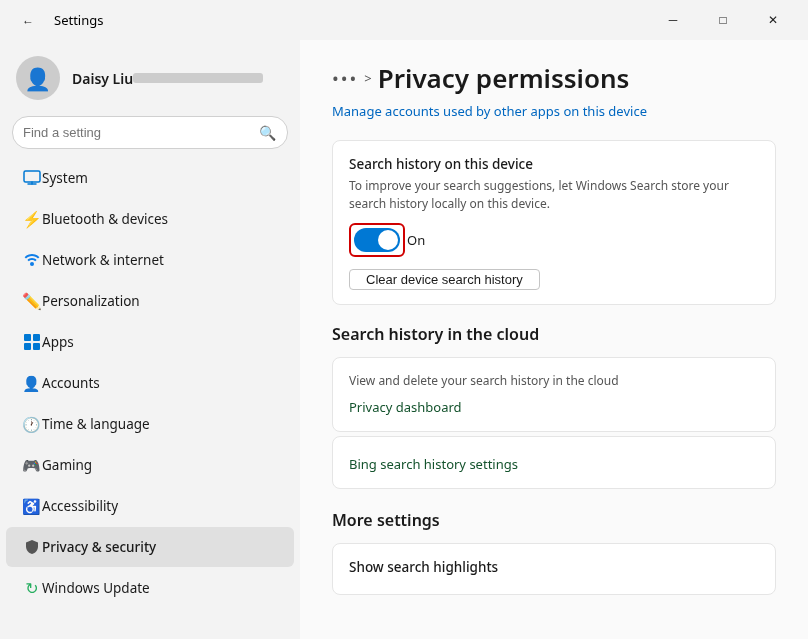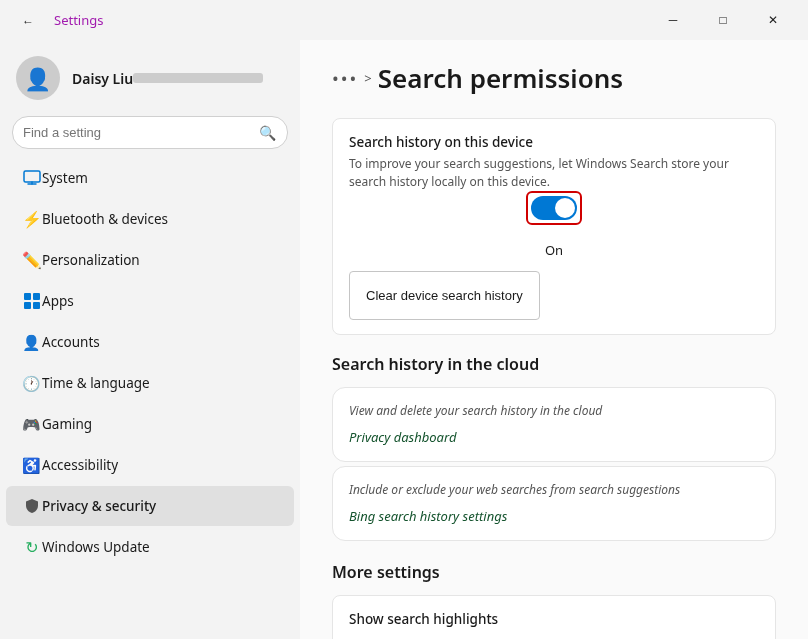--- a/index.html
+++ b/index.html
@@ -22,21 +22,21 @@
       padding: 8px 12px;
       height: 40px;
     }
     .title-bar-left {
       display: flex;
       align-items: center;
       gap: 10px;
     }
     .title-bar-title {
       font-size: 13px;
-      color: #a21caf;
+      color: #000000;
     }
     .title-bar-controls {
       display: flex;
       gap: 4px;
     }
     .title-bar-btn {
       width: 46px;
       height: 32px;
       display: flex;
       align-items: center;
@@ -201,29 +201,29 @@
     }
     .setting-label {
       font-size: 13.5px;
       font-weight: 500;
       color: #1a1a1a;
       margin-bottom: 4px;
     }
     .setting-desc {
       font-size: 12px;
       color: #555;
+      margin-bottom: 10px;
       line-height: 1.5;
     }
 
     
     .toggle-row {
       display: flex;
       align-items: center;
-      gap: 16px;
-      flex-direction: column;
+      gap: 2px;
     }
     .toggle-switch {
       width: 46px;
       height: 24px;
       background: #0078d4;
       border-radius: 12px;
       display: flex;
       align-items: center;
       padding: 2px;
       cursor: pointer;
@@ -243,44 +243,43 @@
       padding: 3px;
       display: inline-flex;
       align-items: center;
     }
 
     
     .btn-default {
       background: white;
       border: 1px solid #c5c5c5;
       border-radius: 4px;
-      padding: 16px 16px;
+      padding: 2px 16px;
       font-size: 13px;
       cursor: pointer;
       color: #1a1a1a;
       margin-top: 12px;
     }
 
     
     .setting-link {
       font-size: 13px;
       color: #14532d;
       cursor: pointer;
       text-decoration: none;
       margin-top: 4px;
       display: inline-block;
     }
 
     .setting-row-simple {
       background: white;
-      border-radius: 13px;
+      border-radius: 8px;
       padding: 14px 16px;
       margin-bottom: 4px;
       border: 1px solid #e5e5e5;
-      font-style: italic;
     }
     .setting-row-simple .setting-desc { margin-bottom: 4px; }
   </style>
 </head>
 <body>
 
 <div class="title-bar">
   <div class="title-bar-left">
     <button class="title-bar-btn" style="width:32px;">
       <span>←</span>
@@ -328,20 +327,30 @@
               <line x1="9" y1="13" x2="9" y2="15" stroke="#0078d4" stroke-width="1.5" stroke-linecap="round"></line>
             </svg>
         </span>
         <span>System</span>
       </div>
       <div class="nav-item">
         <span class="nav-icon" style="color:#0078d4; font-size:16px;">⚡</span>
         <span>Bluetooth &amp; devices</span>
       </div>
       <div class="nav-item">
+        <span class="nav-icon">
+          <svg width="18" height="18" viewBox="0 0 18 18" fill="none">
+              <path d="M9 3C6.1 3 3.5 4.2 1.6 6.2L3 7.6C4.5 6 6.6 5 9 5c2.4 0 4.5 1 6 2.6l1.4-1.4C14.5 4.2 11.9 3 9 3z" fill="#0f7ee8"></path>
+              <path d="M9 7c-1.8 0-3.4.7-4.6 1.9L5.8 10.3C6.6 9.5 7.7 9 9 9s2.4.5 3.2 1.3l1.4-1.4C12.4 7.7 10.8 7 9 7z" fill="#0f7ee8"></path>
+              <circle cx="9" cy="13" r="2" fill="#0f7ee8"></circle>
+            </svg>
+        </span>
+        <span>Network &amp; internet</span>
+      </div>
+      <div class="nav-item">
         <span class="nav-icon" style="color:#e67e22; font-size:16px;">✏️</span>
         <span>Personalization</span>
       </div>
       <div class="nav-item">
         <span class="nav-icon">
           <svg width="18" height="18" viewBox="0 0 18 18" fill="none">
               <rect x="1" y="1" width="7" height="7" rx="1" fill="#0078d4"></rect>
               <rect x="10" y="1" width="7" height="7" rx="1" fill="#0078d4"></rect>
               <rect x="1" y="10" width="7" height="7" rx="1" fill="#0078d4"></rect>
               <rect x="10" y="10" width="7" height="7" rx="1" fill="#0078d4"></rect>
@@ -379,22 +388,23 @@
       </div>
     </nav>
   </div>
 
   <div class="main-content">
 
     <div class="page-header">
       <div class="breadcrumb">
         <span class="breadcrumb-dots">•••</span>
         <span class="breadcrumb-sep">&gt;</span>
-        <span class="page-title">Search permissions</span>
-      </div>
+        <span class="page-title">Privacy permissions</span>
+      </div>
+      <a class="page-subtitle">Manage accounts used by other apps on this device</a>
     </div>
 
     <div class="section">
 
       <div class="setting-row">
         <div class="setting-label">Search history on this device</div>
         <div class="setting-desc">To improve your search suggestions, let Windows Search store your search history locally on this device.</div>
         <div class="toggle-row">
           <div class="toggle-highlight">
             <div class="toggle-switch">
@@ -405,21 +415,20 @@
         </div>
         <button class="btn-default">Clear device search history</button>
       </div>
 
       <div class="section-title" style="margin-top:18px;">Search history in the cloud</div>
       <div class="setting-row-simple">
         <div class="setting-desc">View and delete your search history in the cloud</div>
         <a class="setting-link">Privacy dashboard</a>
       </div>
       <div class="setting-row-simple" style="margin-top:4px;">
-        <div class="setting-desc">Include or exclude your web searches from search suggestions</div>
         <a class="setting-link">Bing search history settings</a>
       </div>
     </div>
 
     <div class="section">
       <div class="section-title">More settings</div>
       <div class="setting-row">
         <div class="setting-label">Show search highlights</div>
       </div>
     </div>

